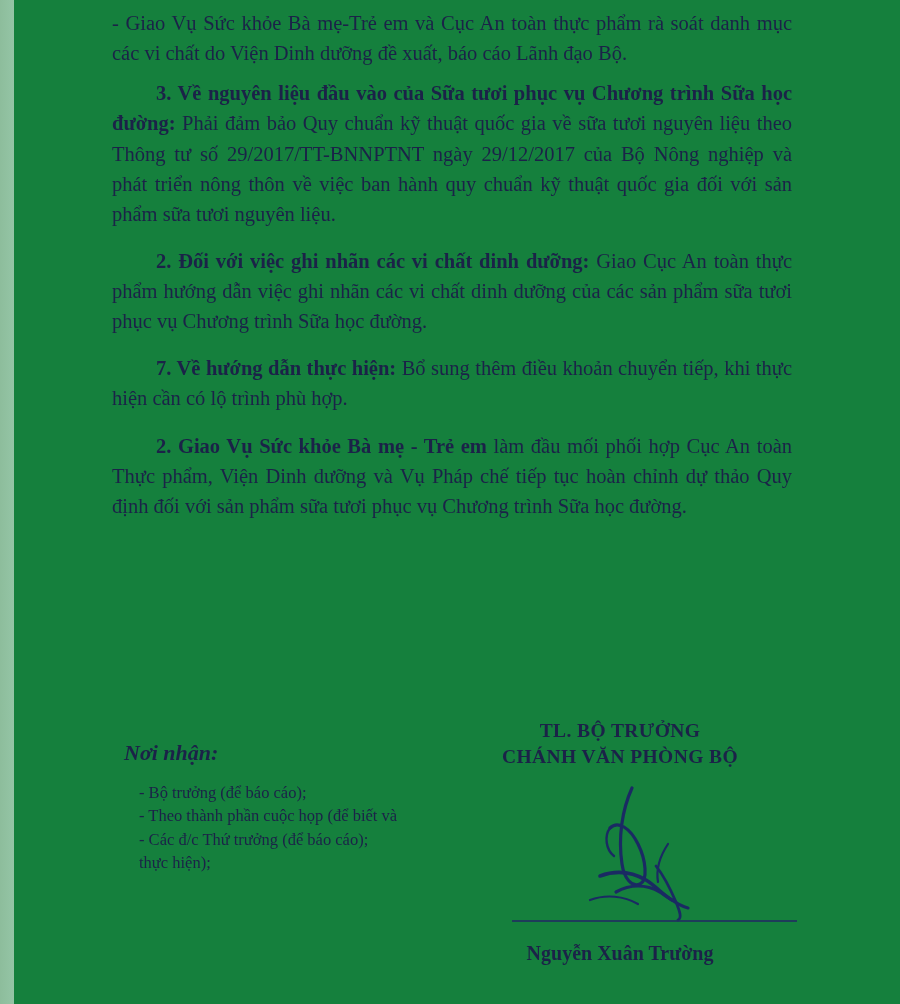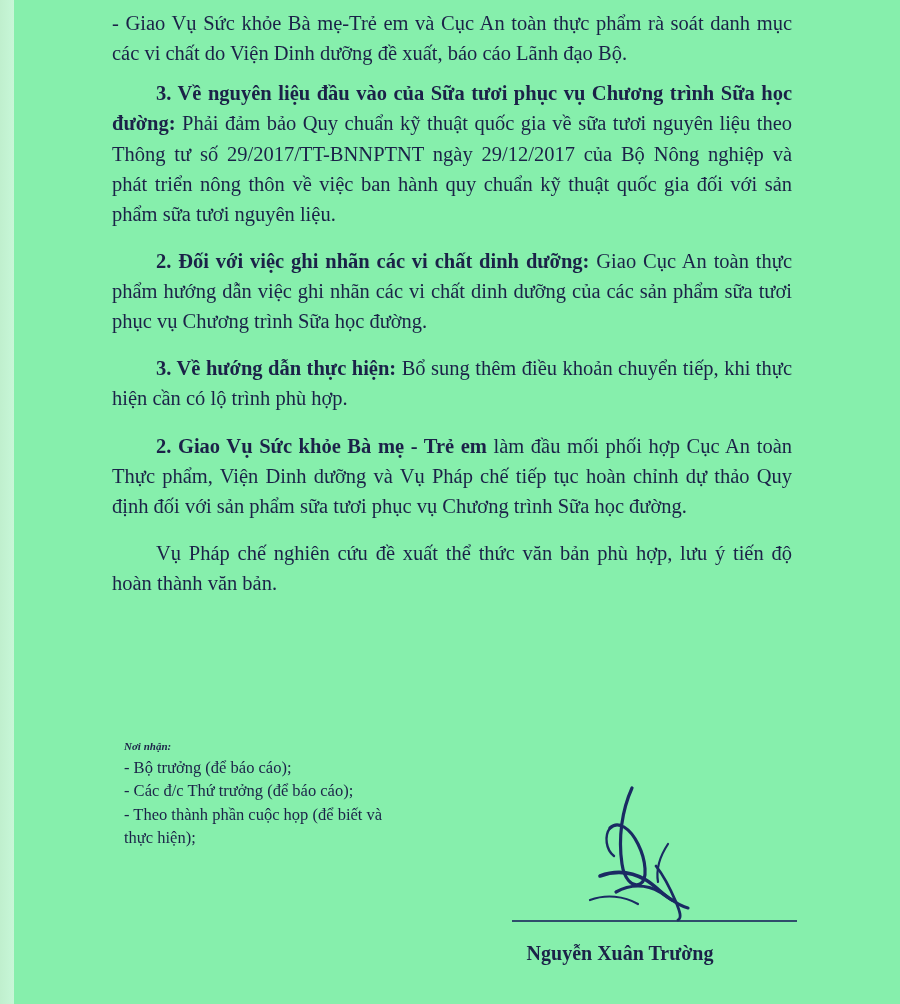--- a/index.html
+++ b/index.html
@@ -11,21 +11,21 @@
     width: 900px;
     height: 1004px;
     position: relative;
     font-family: "Liberation Serif", serif;
     color: #1a1f3a;
     overflow: hidden;
   }
   .page {
     position: absolute;
     inset: 0;
-    background: #86efac;
+    background: #15803d;
   }
   .doc-body {
     position: absolute;
     left: 112px;
     top: 8px;
     width: 680px;
   }
   p.para {
     margin: 0 0 3px 0;
     font-size: 20.5px;
@@ -89,34 +89,34 @@
   }
 
   
   .recipients {
     position: absolute;
     left: 124px;
     top: 740px;
     width: 300px;
   }
   .recipients-title {
-    font-size: 11px;
+    font-size: 22px;
     font-style: italic;
     font-weight: bold;
     margin-bottom: 4px;
     color: #1b2248;
   }
   .recipients li {
     list-style: none;
     font-size: 16.5px;
     line-height: 1.42;
     color: #1b2248;
   }
   .recipients ul {
-    margin: 0;
+    margin: 15px;
     padding: 0;
   }
   .scan-edge {
     position: absolute;
     left: 0;
     top: 0;
     width: 14px;
     height: 1004px;
     background: linear-gradient(90deg, #efefe9 0%, #fdfdfb 100%);
     opacity: 0.55;
@@ -142,58 +142,59 @@
 
     <div class="gap-md"></div>
 
     <p class="para">
       <span class="indent"></span><span class="b">2. Đối với việc ghi nhãn các vi chất dinh dưỡng:</span><span> Giao Cục An toàn thực phẩm hướng dẫn việc ghi nhãn các vi chất dinh dưỡng của các sản phẩm sữa tươi phục vụ Chương trình Sữa học đường.</span>
     </p>
 
     <div class="gap-md"></div>
 
     <p class="para">
-      <span class="indent"></span><span class="b">3. Về hướng dẫn thực hiện:</span><span> Bổ sung thêm điều khoản chuyển tiếp, khi thực hiện cần có lộ trình phù hợp.</span>
+      <span class="indent"></span><span class="b">7. Về hướng dẫn thực hiện:</span><span> Bổ sung thêm điều khoản chuyển tiếp, khi thực hiện cần có lộ trình phù hợp.</span>
     </p>
 
     <div class="gap-md"></div>
 
     <p class="para">
       <span class="indent"></span><span class="b">2. Giao Vụ Sức khỏe Bà mẹ - Trẻ em</span><span> làm đầu mối phối hợp Cục An toàn Thực phẩm, Viện Dinh dưỡng và Vụ Pháp chế tiếp tục hoàn chỉnh dự thảo Quy định đối với sản phẩm sữa tươi phục vụ Chương trình Sữa học đường.</span>
     </p>
 
     <div class="gap-md"></div>
 
-    <p class="para">
-      <span class="indent"></span><span>Vụ Pháp chế nghiên cứu đề xuất thể thức văn bản phù hợp, lưu ý tiến độ hoàn thành văn bản.</span>
-    </p>
 
     <div class="gap-lg"></div>
     <div class="gap-md"></div>
 
   </div>
 
+  <div class="sign-block">
+    <div class="sign-title">TL. BỘ TRƯỞNG</div>
+    <div class="sign-title">CHÁNH VĂN PHÒNG BỘ</div>
+  </div>
 
   <svg class="signature-svg" viewBox="0 0 190 150">
     <g fill="none" stroke="#1a2a63" stroke-linecap="round" stroke-linejoin="round">
       <path d="M72 8 C62 30, 58 58, 62 84 C64 98, 72 108, 80 104 C88 100, 86 80, 78 64 C70 48, 58 40, 50 48" stroke-width="3.2"></path>
       <path d="M50 48 C44 56, 46 70, 54 76" stroke-width="2.4"></path>
       <path d="M40 96 C56 90, 72 92, 86 100 C96 106, 104 116, 112 120" stroke-width="3.6"></path>
       <path d="M56 112 C70 104, 86 104, 100 112 C110 118, 118 126, 128 128" stroke-width="3.2"></path>
       <path d="M96 86 C104 96, 110 108, 116 122 C120 132, 122 138, 118 140" stroke-width="2.8"></path>
       <path d="M108 64 C100 76, 96 90, 98 102" stroke-width="2.2"></path>
       <path d="M30 120 C46 114, 64 116, 78 124" stroke-width="2.2"></path>
     </g>
   </svg>
 
   <div class="sign-rule"></div>
   <div class="sign-name">Nguyễn Xuân Trường</div>
 
   <div class="recipients">
     <div class="recipients-title">Nơi nhận:</div>
     <ul>
       <li>- Bộ trưởng (để báo cáo);</li>
+      <li>- Theo thành phần cuộc họp (để biết và</li>
       <li>- Các đ/c Thứ trưởng (để báo cáo);</li>
-      <li>- Theo thành phần cuộc họp (để biết và</li>
       <li>thực hiện);</li>
     </ul>
   </div>
 </div>
 
 </body></html>

